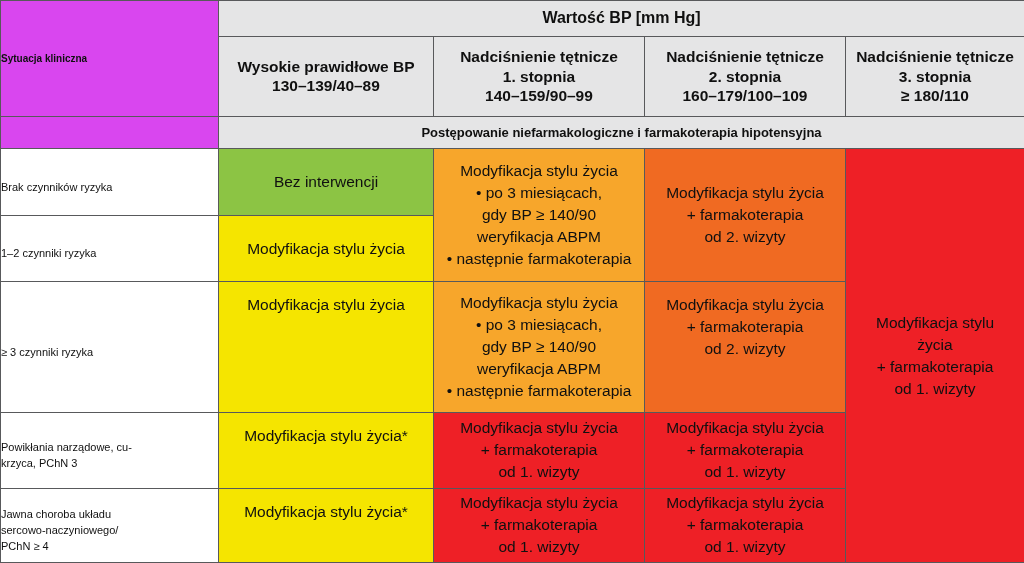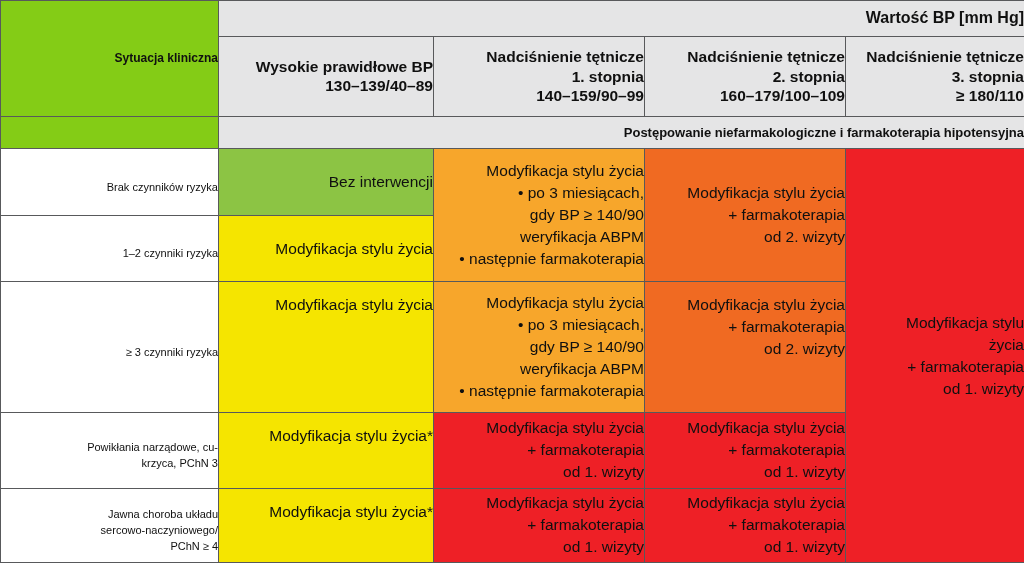--- a/index.html
+++ b/index.html
@@ -24,44 +24,43 @@
     table-layout: fixed;
     width: 1024px;
     height: 563px;
     border: 1px solid #58595b;
   }
   table.bp-table td {
     border: 1px solid #58595b;
     padding: 0;
     vertical-align: middle;
     color: #101010;
-    text-align: right;
   }
 
   
   .hdr-grey {
     background: #e5e5e6;
     text-align: center;
     font-weight: bold;
     font-size: 15.5px;
     line-height: 1.25;
   }
   .hdr-title {
     height: 34px;
     font-size: 16px;
   }
   .hdr-sub {
     height: 78px;
     padding: 2px 4px;
   }
   .hdr-sub .l1 { display: block; }
   .hdr-side {
-    background: #84cc16;
+    background: #d946ef;
     font-weight: bold;
-    font-size: 12px;
+    font-size: 10px;
     text-align: left;
     padding-left: 12px;
   }
   .hdr-band {
     height: 31px;
     background: #e5e5e6;
     text-align: center;
     font-weight: bold;
     font-size: 13px;
   }

